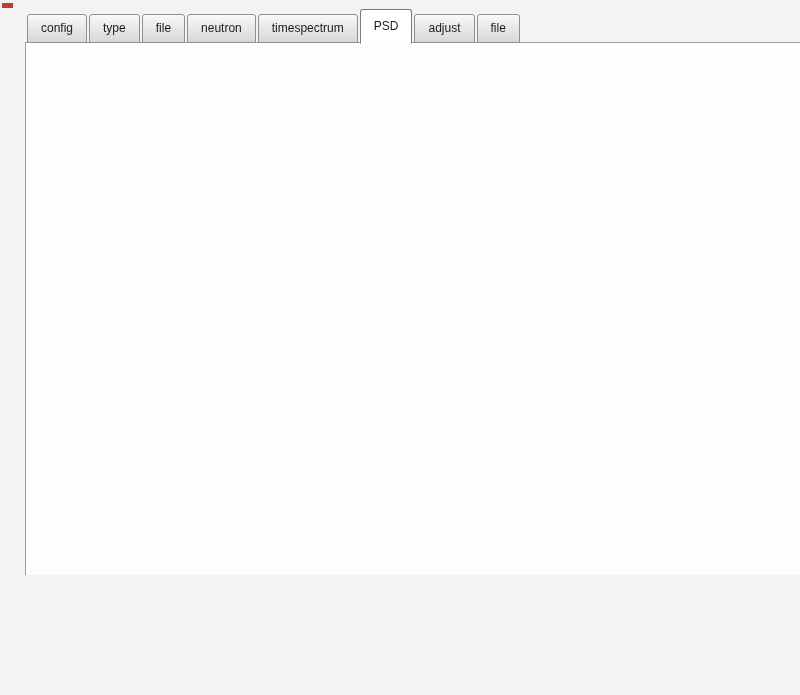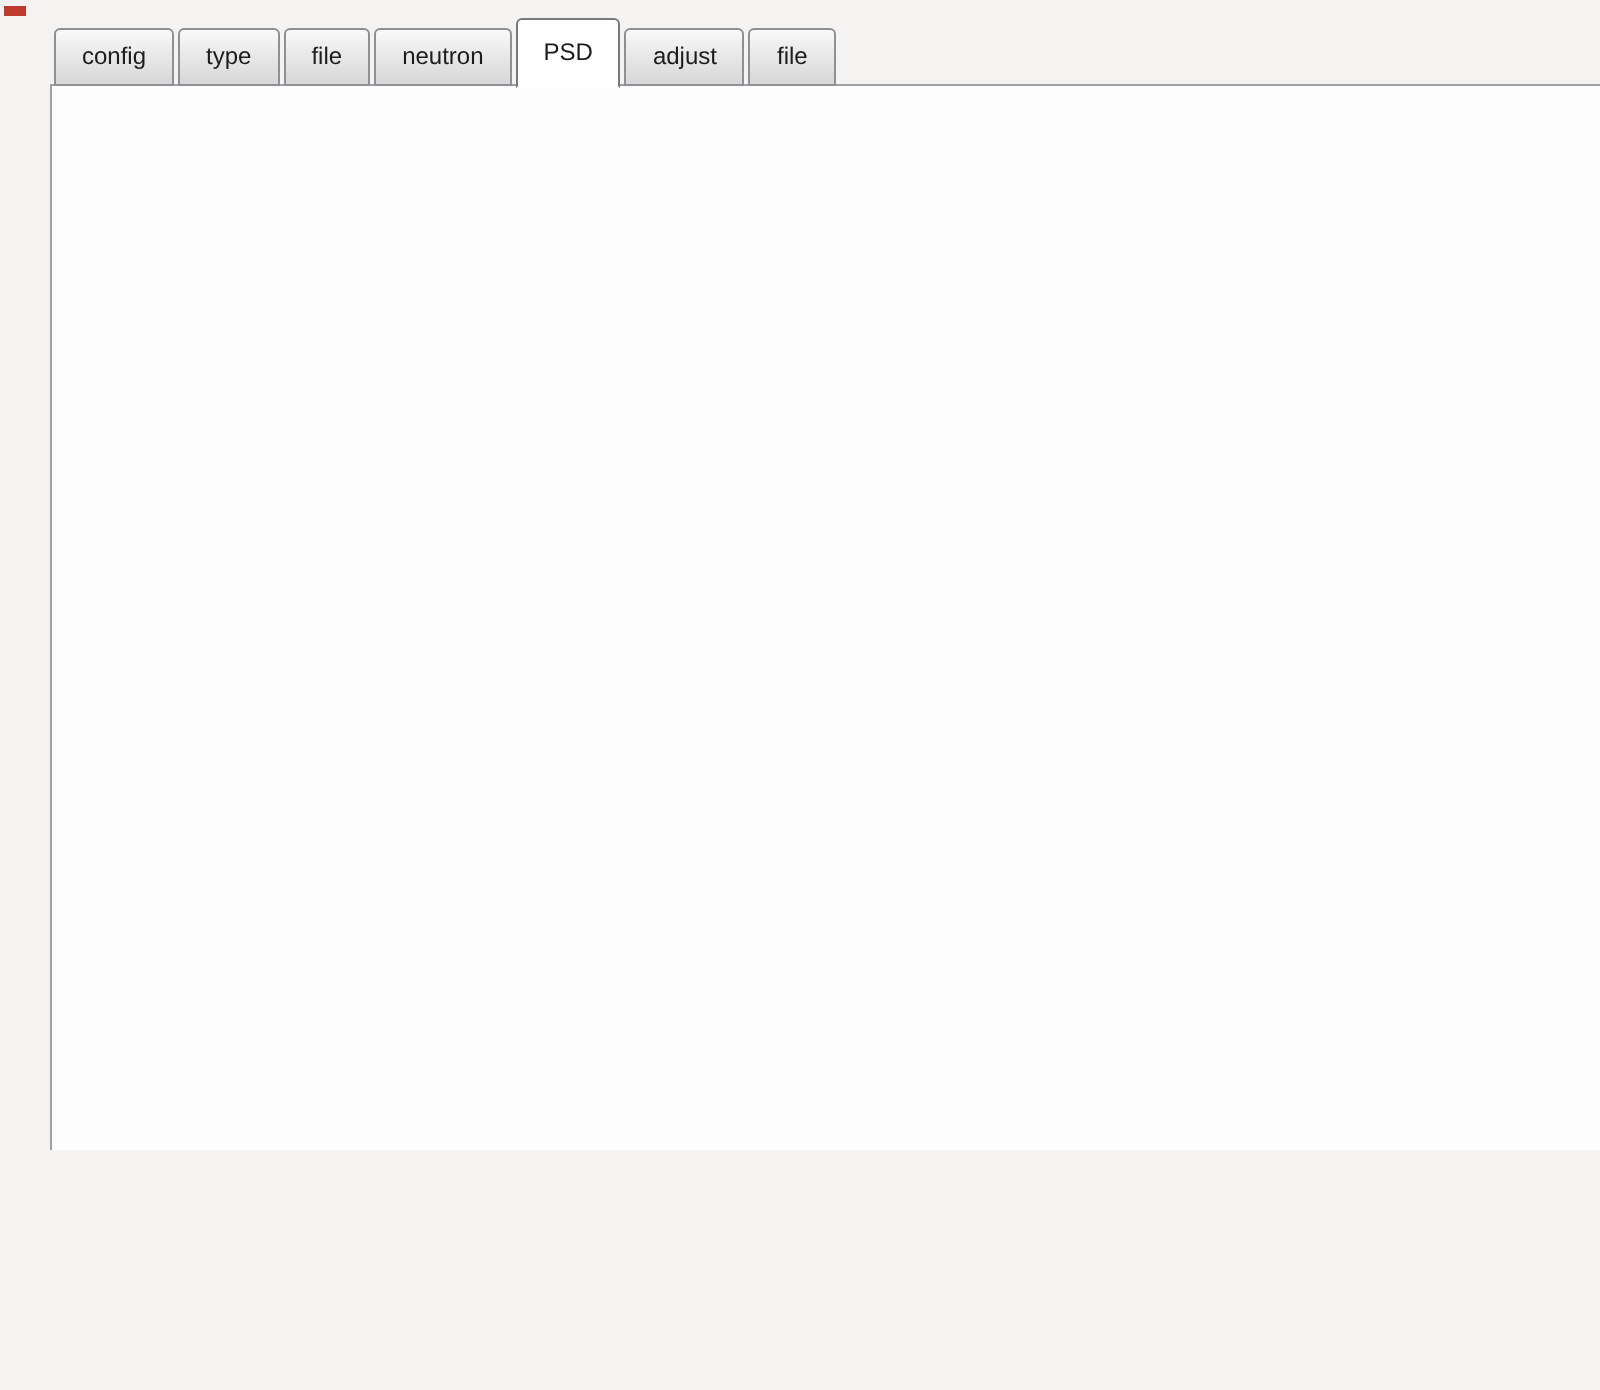--- a/index.html
+++ b/index.html
@@ -88,20 +88,21 @@
 <body>
 
 <div id="screen">
   <div id="red-mark"></div>
 
   <div id="tabbar">
       <div class="tab">config</div>
       <div class="tab">type</div>
       <div class="tab">file</div>
       <div class="tab">neutron</div>
+      <div class="tab">timespectrum</div>
       <div class="tab active">PSD</div>
       <div class="tab">adjust</div>
       <div class="tab">file</div>
     </div>
 
   <div id="page"></div>
 
   <div id="plot-title">PSD</div>
   <div id="sum-label">sum</div>
   <div id="sum-value">488750</div>

